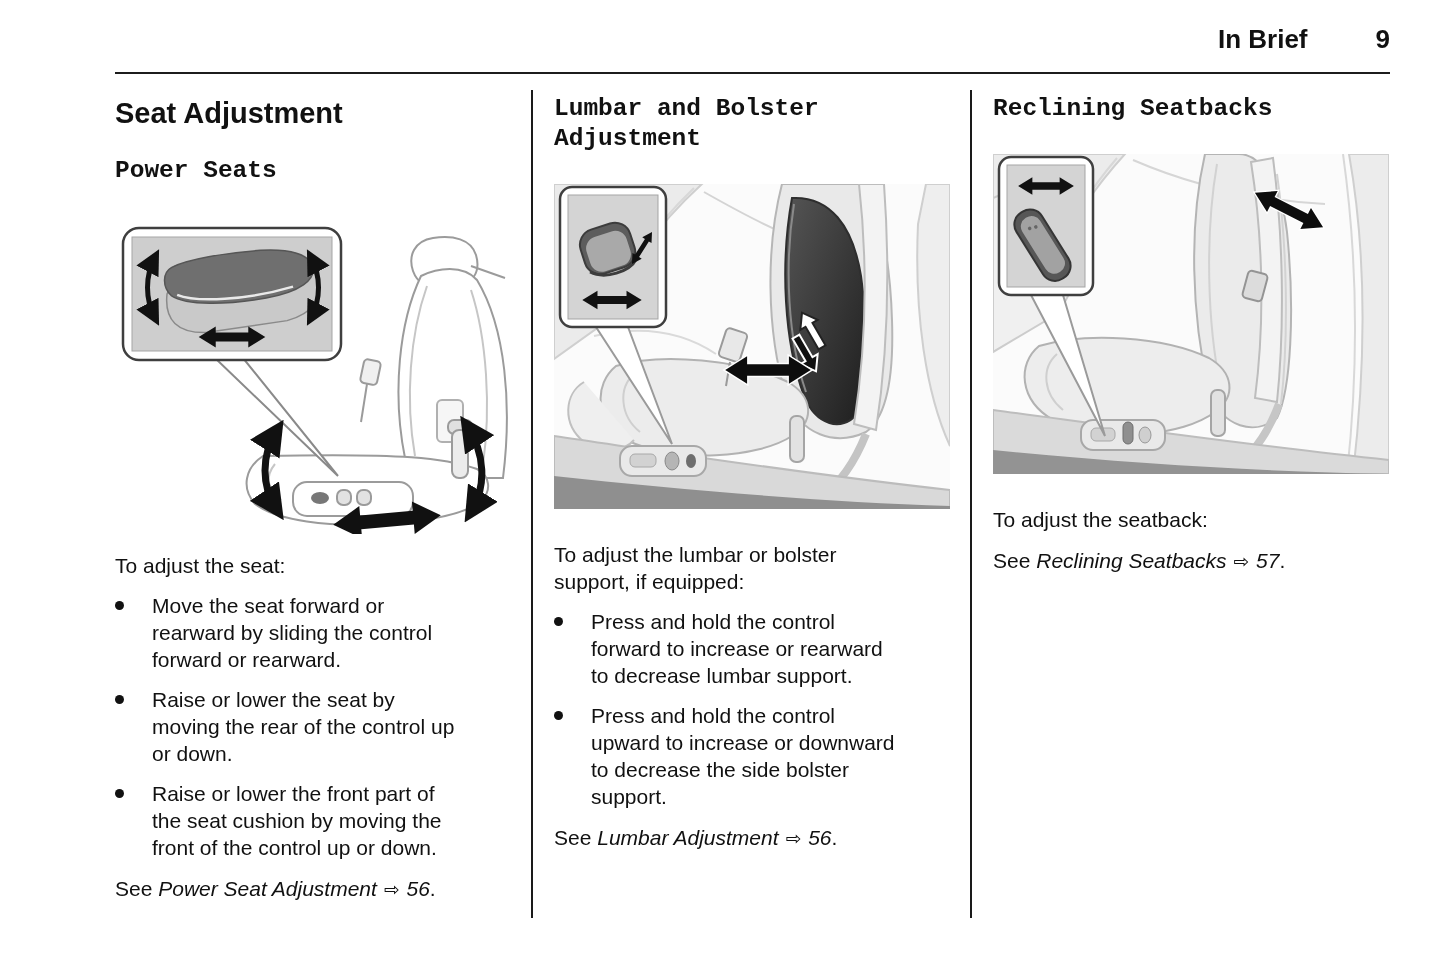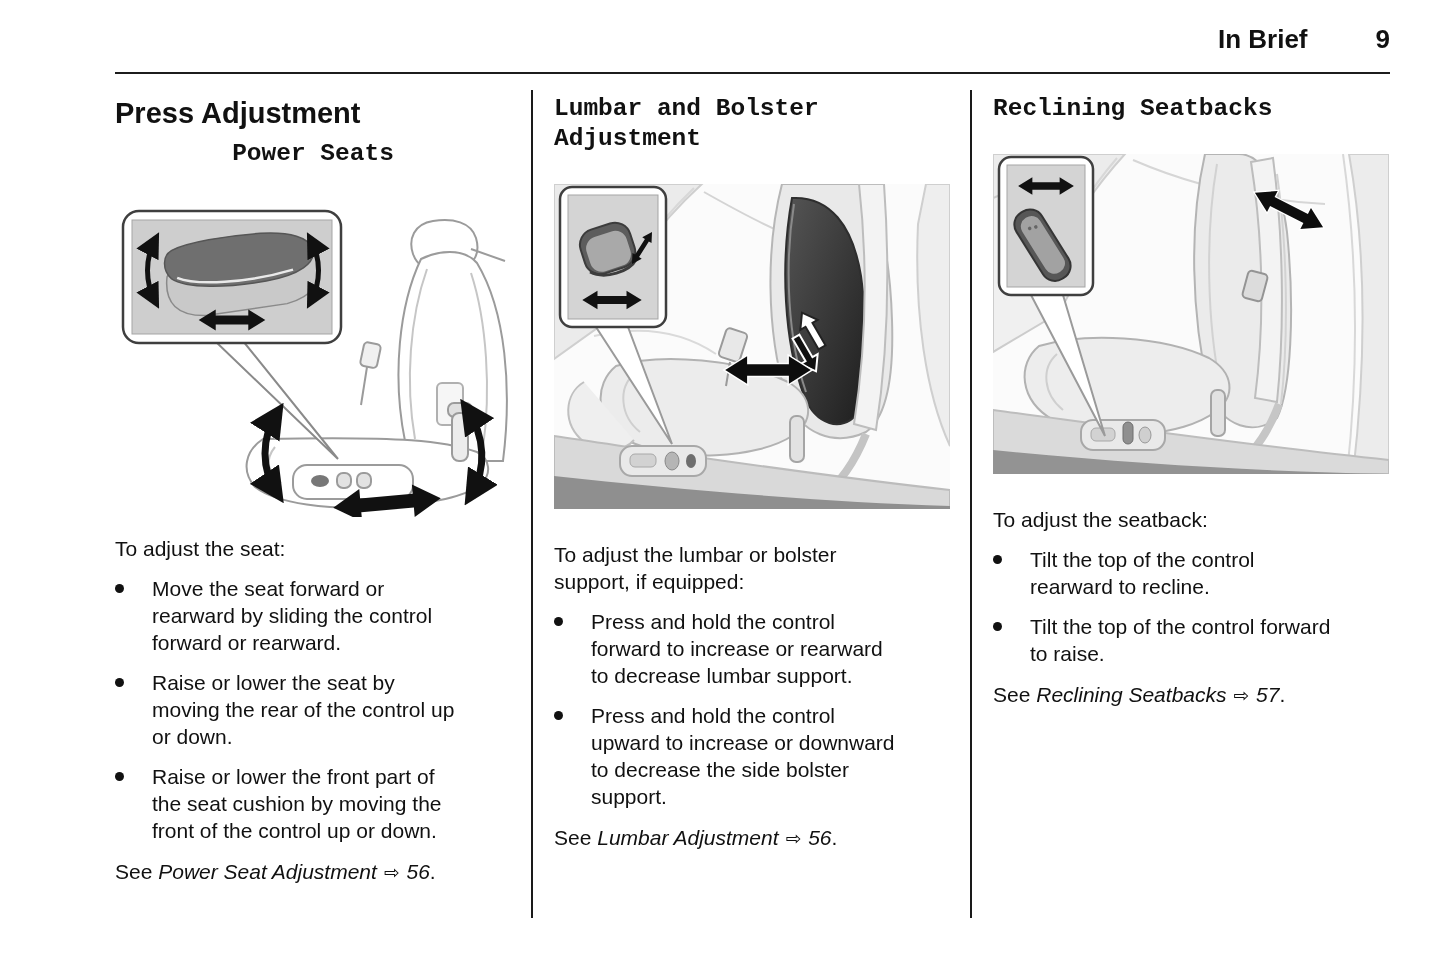--- a/index.html
+++ b/index.html
@@ -12,21 +12,21 @@
   .header-title { font-size:26px; font-weight:bold; }
   .header-page { font-size:26px; font-weight:bold; }
   .header-rule { position:absolute; left:115px; right:55px; top:72px; height:2px; background:#1c1c1c; }
 
   .columns { position:absolute; left:115px; top:74px; width:1275px; display:flex; align-items:flex-start; }
   .col { width:396px; }
   .divider { width:2px; height:828px; background:#1a1a1a; margin:16px 21px 0 20px; flex:none; }
 
   h1.col-title { font-size:29px; line-height:34px; font-weight:bold; margin-top:22px; white-space:pre-line; }
   h2.col-sub   { font-size:24.5px; line-height:30px; font-weight:bold; white-space:pre-line;font-family:Liberation Mono, monospace; }
-  .col1 h2.col-sub { margin-top:9px;text-align:center; }
+  .col1 h2.col-sub { margin-top:26px; }
   .col2 h2.col-sub, .col3 h2.col-sub { margin-top:20px; }
 
   figure.fig { display:block; }
   .col1 figure.fig { margin-top:38px; }
   .col2 figure.fig { margin-top:30px; }
   .col3 figure.fig { margin-top:30px; }
   figure.fig svg { display:block; }
 
   .intro { font-size:21px; line-height:27px; white-space:pre-line; }
   .col1 .intro { margin-top:18px; }
@@ -51,21 +51,21 @@
     <div class="header-row">
       <span class="header-title">In Brief</span>
       <span class="header-page">9</span>
     </div>
   </div>
   <div class="header-rule"></div>
 
   <div class="columns">
 
     <section class="col col1">
-      <h1 class="col-title">Press Adjustment</h1>
+      <h1 class="col-title">Seat Adjustment</h1>
       <h2 class="col-sub">Power Seats</h2>
 
       <figure class="fig">
         <svg width="396" height="310" viewBox="0 0 396 310">
           <defs>
             <marker id="ah1" viewBox="0 0 10 10" refX="6.5" refY="5" markerWidth="5" markerHeight="5" orient="auto-start-reverse">
               <path d="M 0,0 L 10,5 L 0,10 Z" fill="#111"></path>
             </marker>
             <path id="dbl1" d="M -45,0 L -22,-13 L -22,-5.5 L 22,-5.5 L 22,-13 L 45,0 L 22,13 L 22,5.5 L -22,5.5 L -22,13 Z"></path>
           </defs>
@@ -287,36 +287,20 @@
               <rect x="-15" y="-40" width="30" height="78" rx="14" fill="#575757" stroke="#353535" stroke-width="2"></rect>
               <rect x="-10" y="-33" width="21" height="64" rx="10" fill="#a2a2a2"></rect>
               <circle cx="-2" cy="-22" r="1.8" fill="#666"></circle>
               <circle cx="4" cy="-20" r="1.8" fill="#666"></circle>
             </g>
           </g>
         </svg>
       </figure>
 
       <p class="intro">To adjust the seatback:</p>
-      <div class="bullets">
-        <div class="bullet">
-          <span class="dot">
-              <span class="dot-c"></span>
-            </span>
-          <span class="bullet-text">Tilt the top of the control
-rearward to recline.</span>
-        </div>
-        <div class="bullet">
-          <span class="dot">
-              <span class="dot-c"></span>
-            </span>
-          <span class="bullet-text">Tilt the top of the control forward
-to raise.</span>
-        </div>
-      </div>
       <p class="xref">
         <span>See</span>
         <i>Reclining Seatbacks</i>
         <span class="arrow">⇨</span>
         <i>57</i><span>.</span>
       </p>
     </section>
 
   </div>
 </div>

